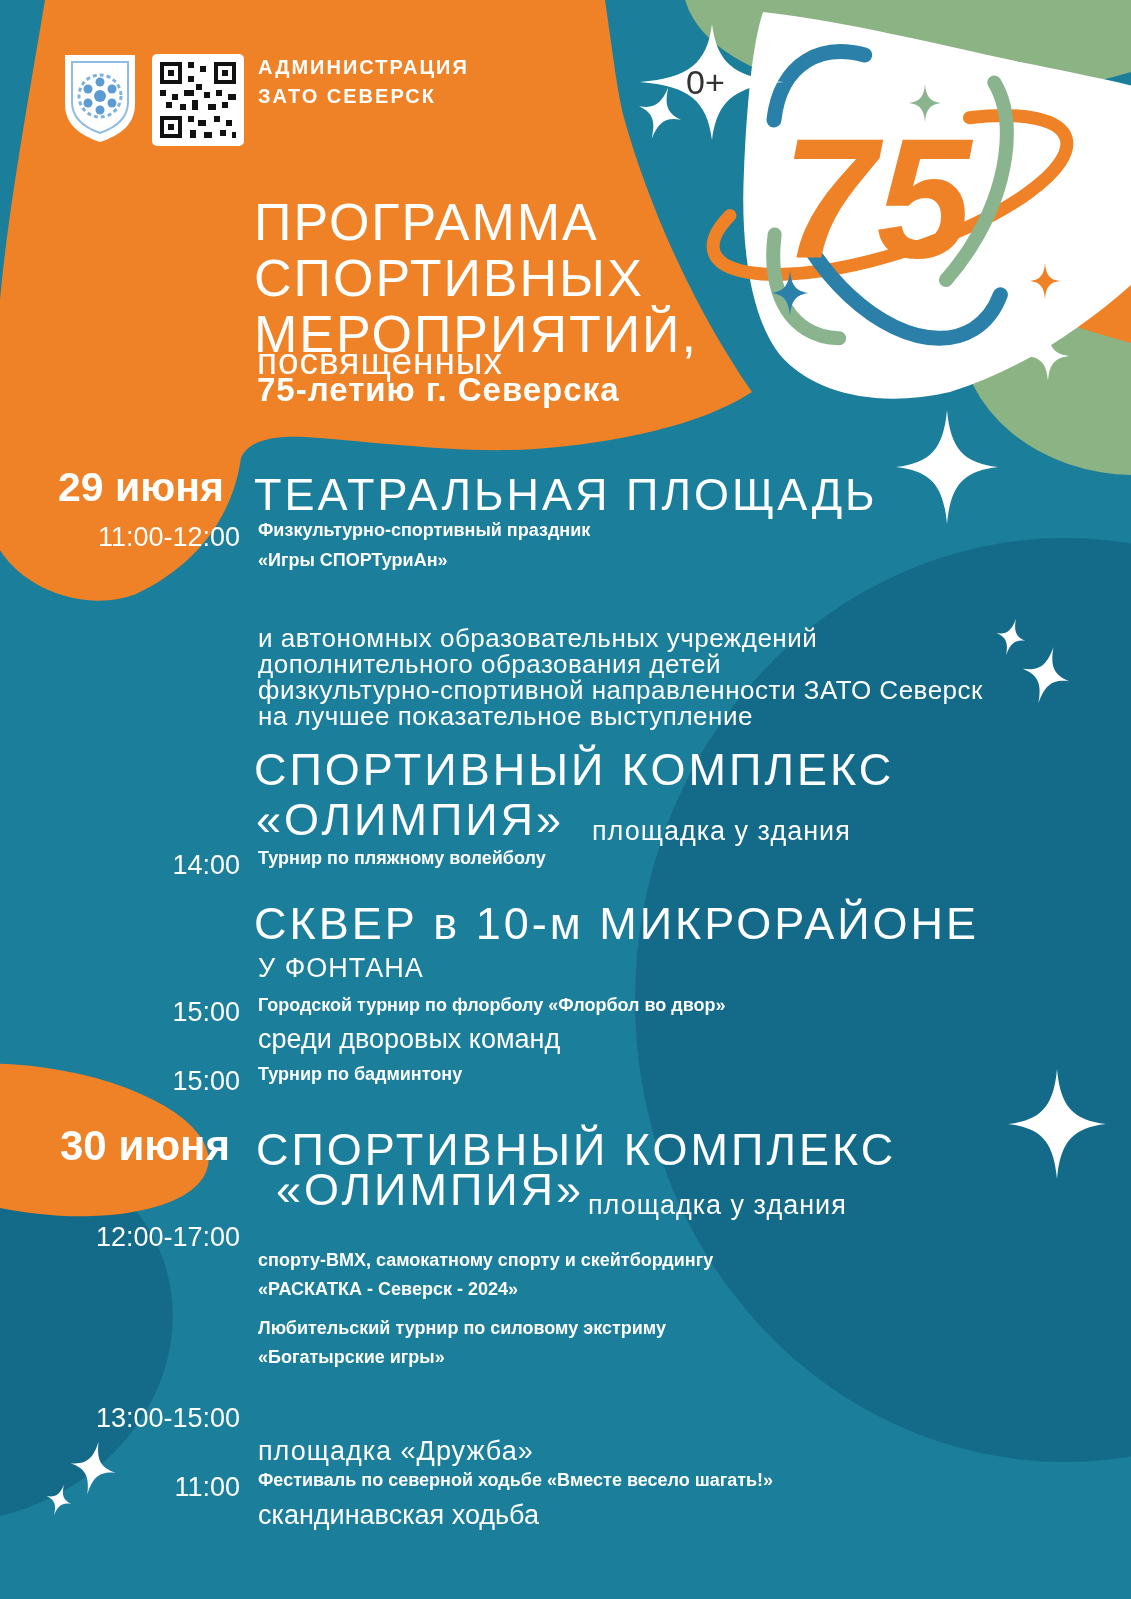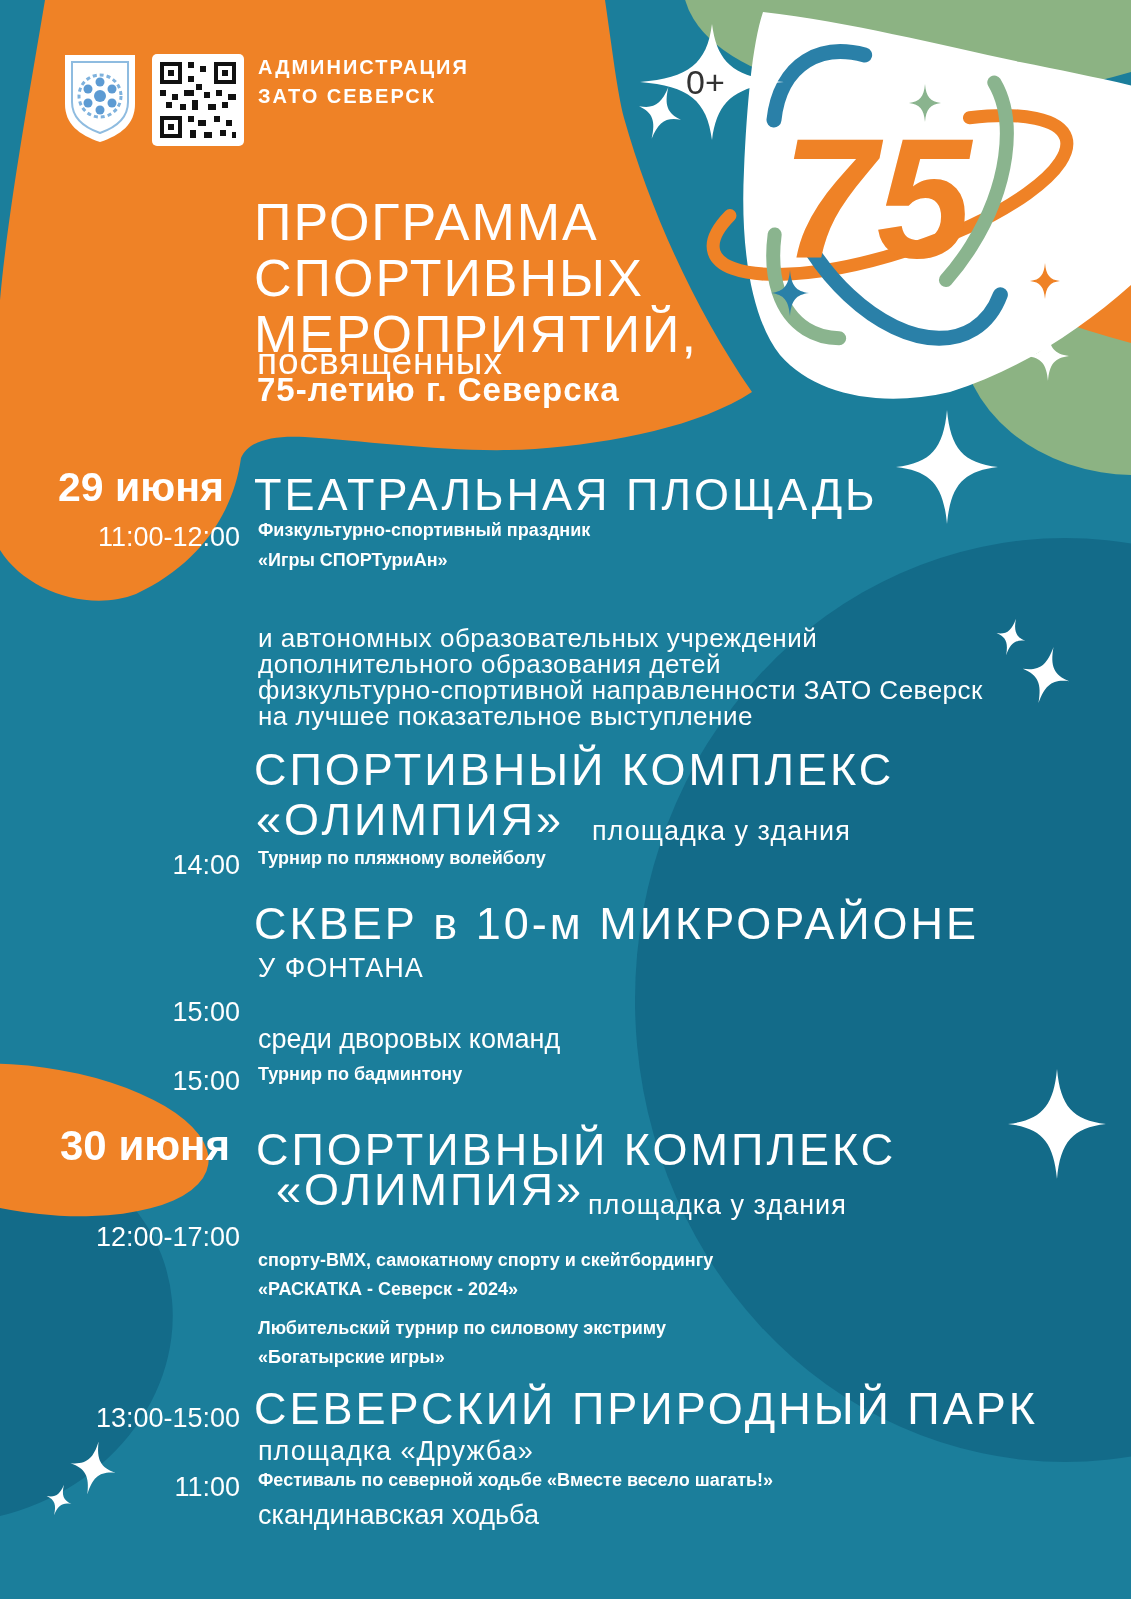--- a/index.html
+++ b/index.html
@@ -167,38 +167,38 @@
   <div class="abs venue" style="left:256px;top:794px;">«ОЛИМПИЯ»</div>
   <div class="abs venue-note" style="left:592px;top:816px;">площадка у здания</div>
 
   <div class="time" style="top:850px;">14:00</div>
   <div class="abs ev-b" style="left:258px;top:848px;">Турнир по пляжному волейболу</div>
 
   <div class="abs venue" style="left:254px;top:898px;">СКВЕР в 10-м МИКРОРАЙОНЕ</div>
   <div class="abs venue-note" style="left:258px;top:953px;">У ФОНТАНА</div>
 
   <div class="time" style="top:997px;">15:00</div>
+  <div class="abs ev-b" style="left:258px;top:995px;">Городской турнир по флорболу «Флорбол во двор»</div>
   <div class="abs ev-l" style="left:258px;top:1024px;">среди дворовых команд</div>
 
   <div class="time" style="top:1066px;">15:00</div>
   <div class="abs ev-b" style="left:258px;top:1064px;">Турнир по бадминтону</div>
 
   <div class="abs date" style="left:60px;top:1122px;font-size:42px;">30 июня</div>
   <div class="abs venue" style="left:256px;top:1124px;">СПОРТИВНЫЙ КОМПЛЕКС</div>
   <div class="abs venue" style="left:276px;top:1164px;">«ОЛИМПИЯ»</div>
   <div class="abs venue-note" style="left:588px;top:1190px;">площадка у здания</div>
 
   <div class="time" style="top:1222px;">12:00-17:00</div>
   <div class="abs ev-b" style="left:258px;top:1250px;">спорту-BMX, самокатному спорту и скейтбордингу</div>
   <div class="abs ev-b" style="left:258px;top:1279px;">«РАСКАТКА - Северск - 2024»</div>
 
   <div class="time" style="top:1392px;margin-top:11px;">13:00-15:00</div>
   <div class="abs ev-b" style="left:258px;top:1318px;">Любительский турнир по силовому экстриму</div>
   <div class="abs ev-b" style="left:258px;top:1347px;">«Богатырские игры»</div>
 
-  <div class="abs venue" style="left:254px;top:1383px;">СЕВЕРСКИЙ ПРИРОДНЫЙ ПАРК</div>
   <div class="abs venue-note" style="left:258px;top:1436px;">площадка «Дружба»</div>
 
   <div class="time" style="top:1472px;">11:00</div>
   <div class="abs ev-b" style="left:258px;top:1470px;">Фестиваль по северной ходьбе «Вместе весело шагать!»</div>
   <div class="abs ev-l" style="left:258px;top:1500px;">скандинавская ходьба</div>
 
 </div>
 
 </body></html>

